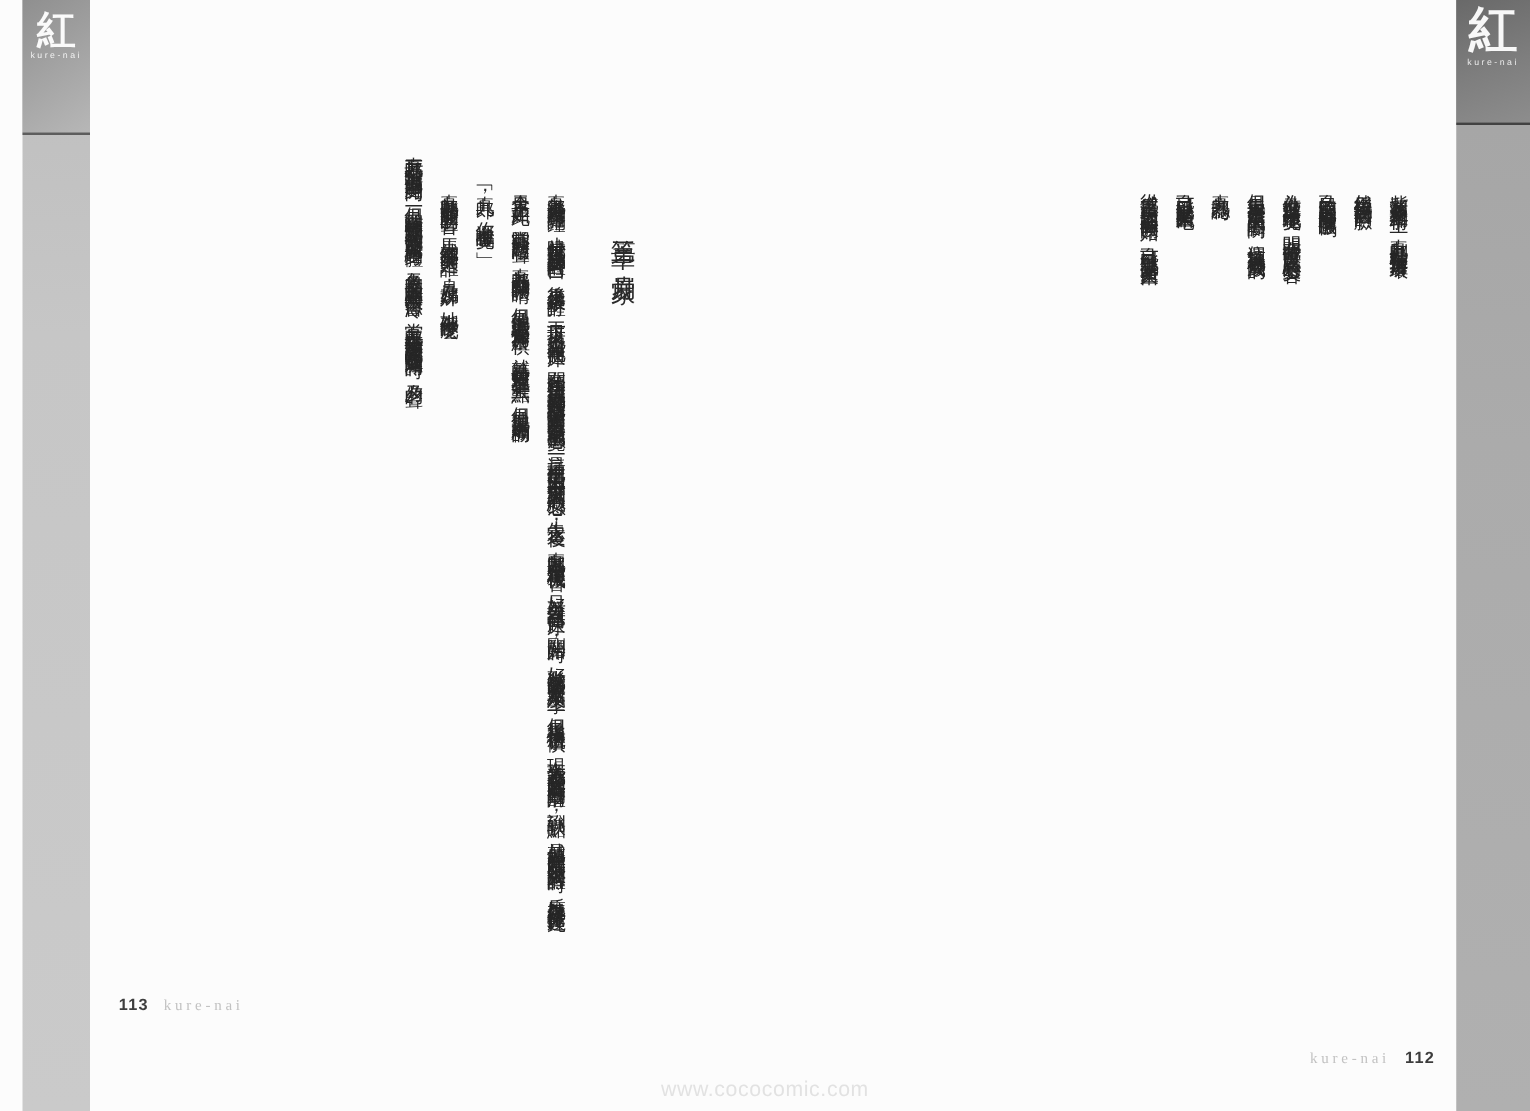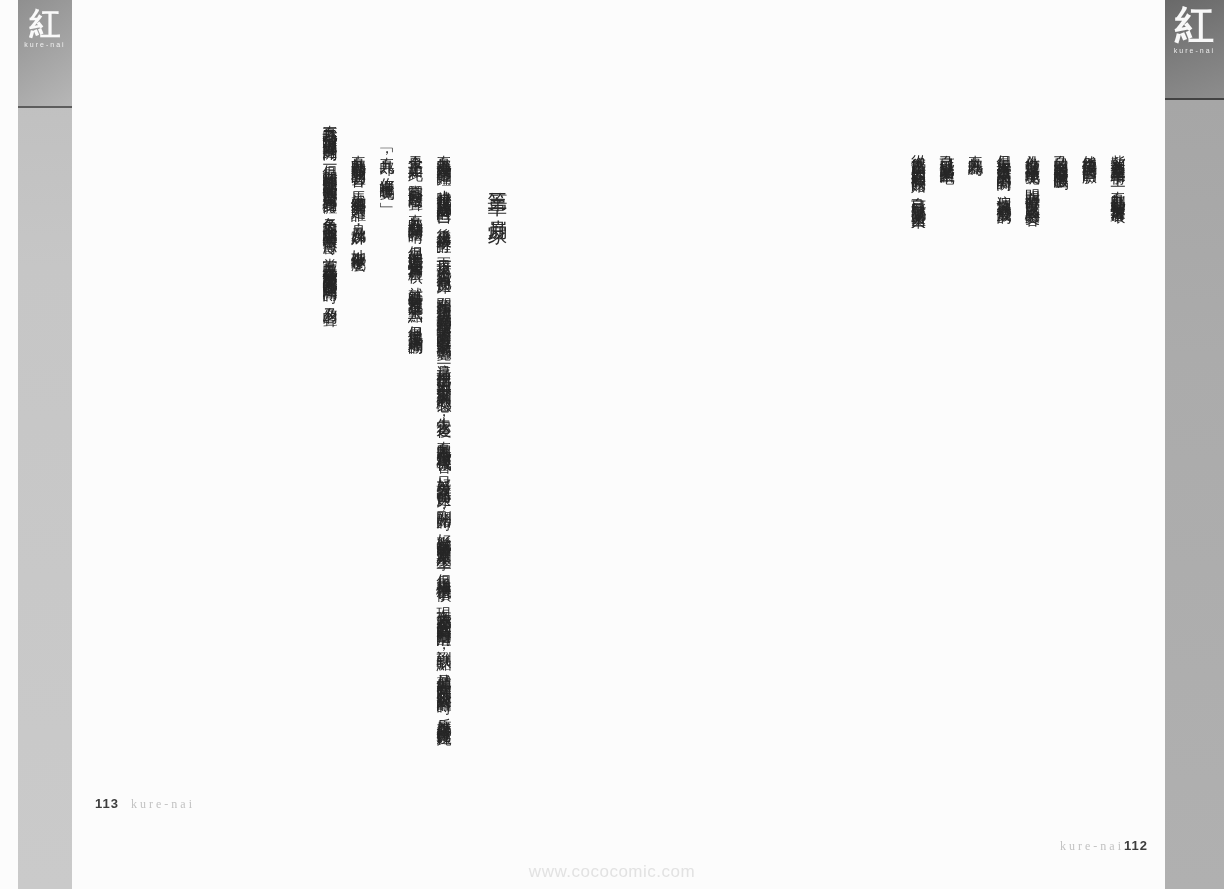--- a/index.html
+++ b/index.html
@@ -85,21 +85,21 @@
   #footer-left  { left: 95px; top: 796px; }
   #footer-right { right: 76px; top: 838px; text-align: right; }
   .page-number {
     color: #3d3d3d; font-weight: bold; font-size: 13px; letter-spacing: 1px;
   }
   .footer-brand {
     color: #c2c2c2; letter-spacing: 3px; font-size: 12px;
     font-family: "Liberation Serif", serif;
   }
   #footer-left .footer-brand  { margin-left: 12px; }
-  #footer-right .page-number  { }
+  #footer-right .page-number  { margin-left: 12px; }
 
   
   #watermark {
     position: absolute;
     left: 50%; top: 862px;
     transform: translateX(-50%);
     color: #e2e2e2;
     font-size: 17px;
     letter-spacing: 0.5px;
     font-family: Liberation Sans, sans-serif;

